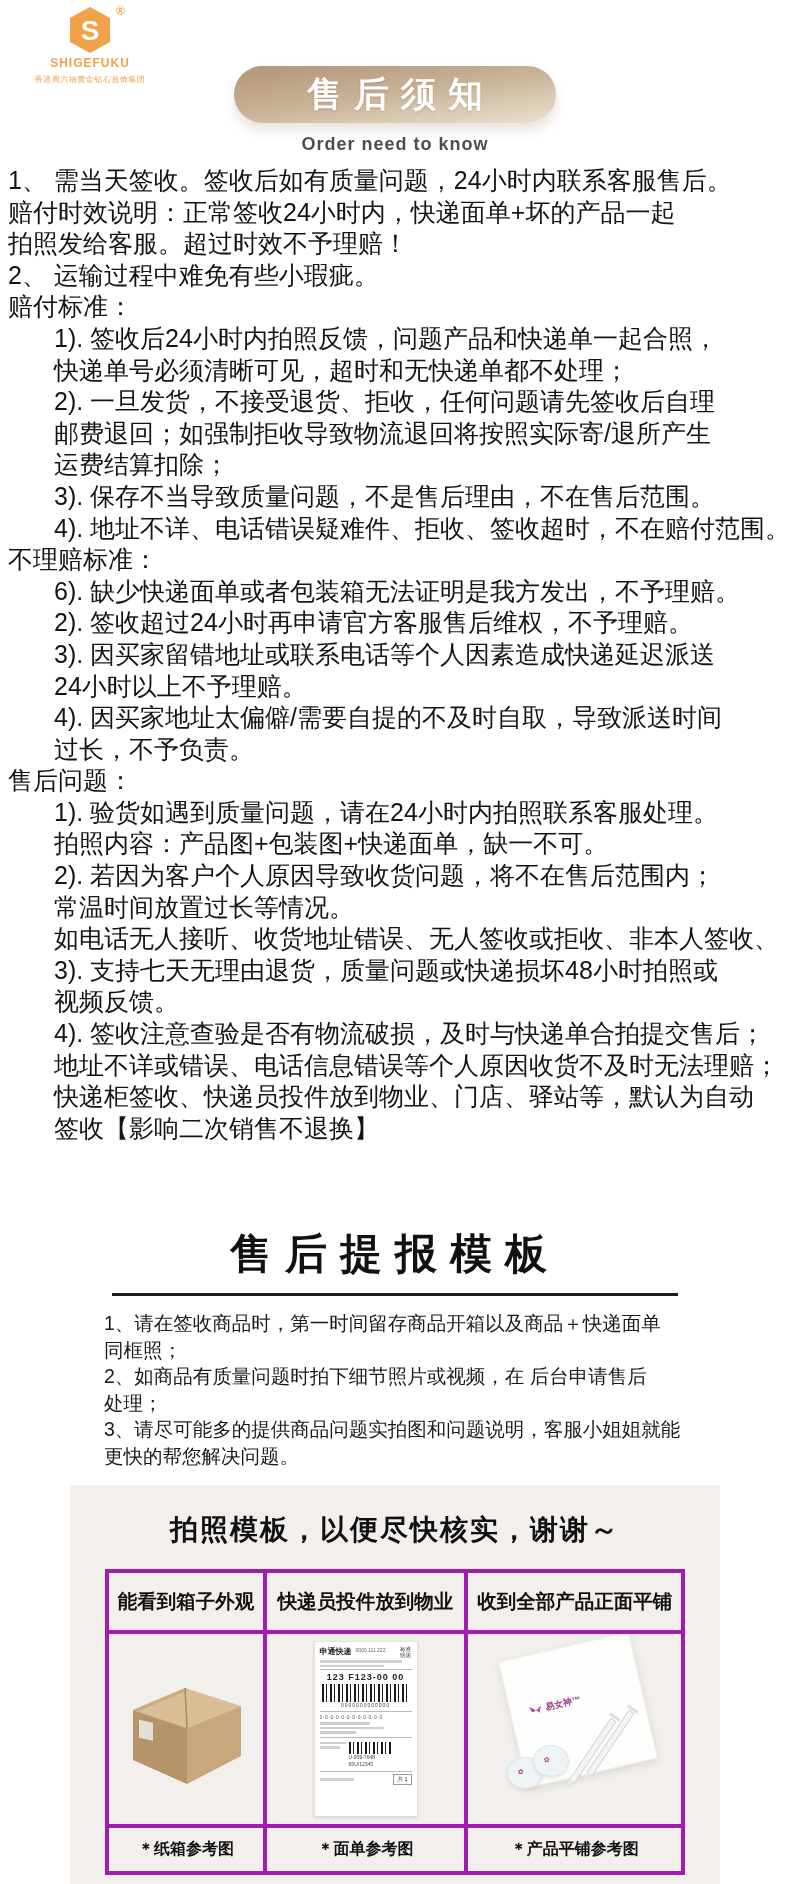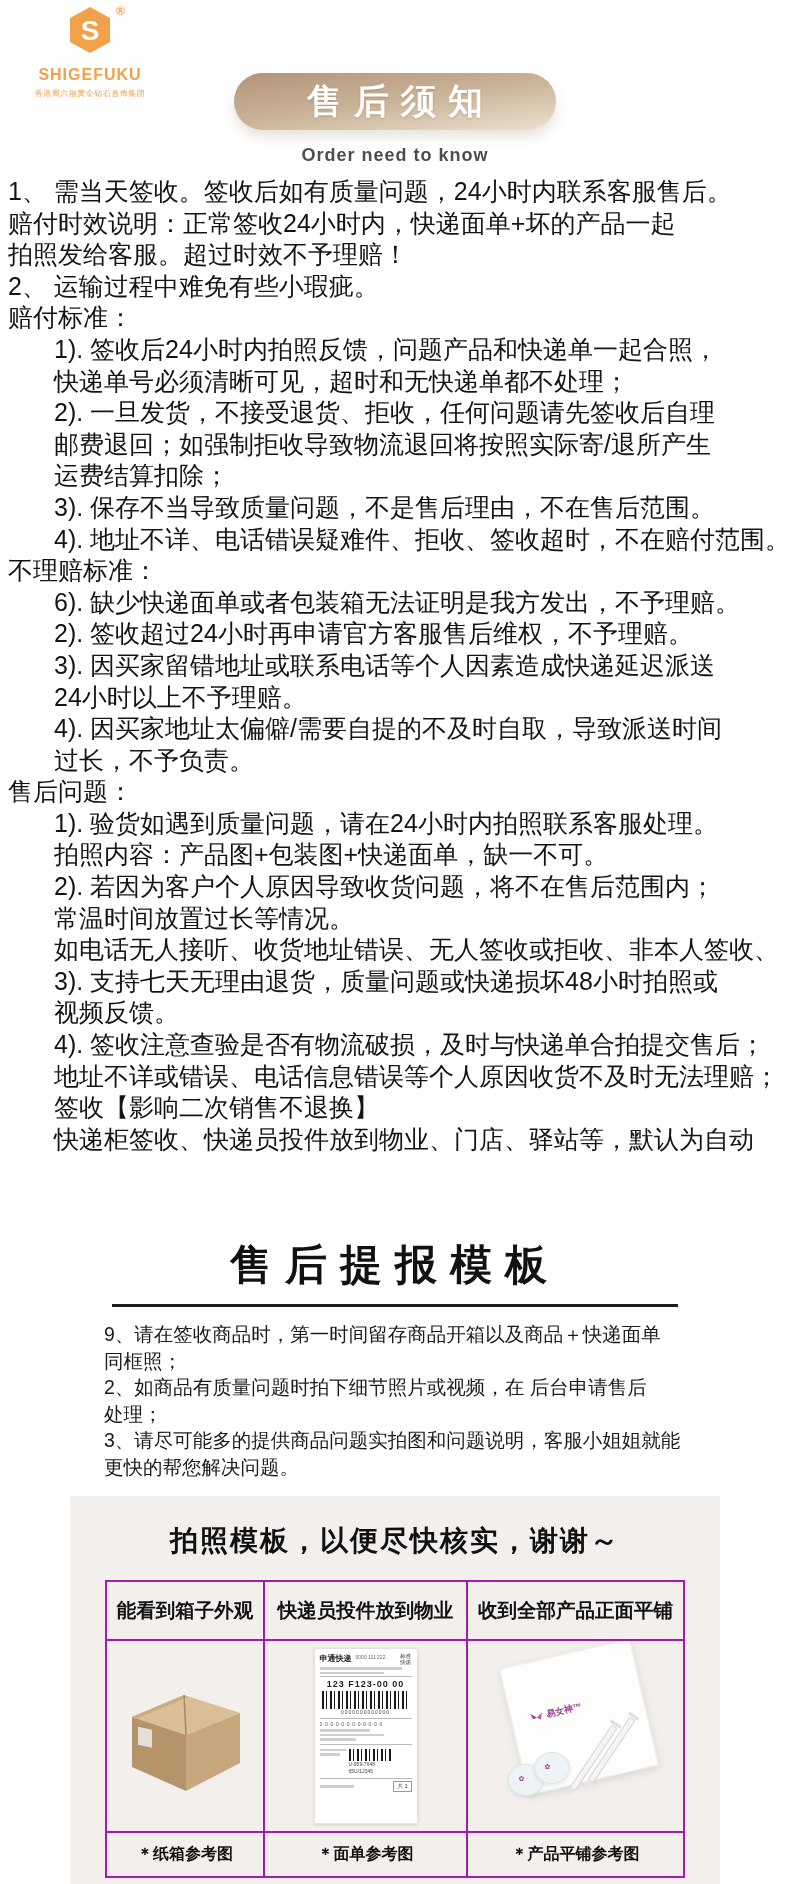--- a/index.html
+++ b/index.html
@@ -5,24 +5,24 @@
   html,body{margin:0;padding:0;}
   body{width:790px;background:#ffffff;font-family:"Liberation Sans","DejaVu Sans",sans-serif;}
   .page{position:relative;width:790px;height:1884px;overflow:hidden;background:#fff;color:#151515;}
 
   
   header{position:relative;padding-top:58px;}
   .logo{position:absolute;top:4px;left:14px;width:152px;text-align:center;color:#F2A14B;}
   .logo-mark-row{position:relative;height:50px;}
   .hex{position:absolute;left:54px;top:2px;}
   .reg{position:absolute;left:102px;top:0;font-size:12px;font-weight:bold;color:#F2A14B;}
-  .logo-name{font-size:16px;font-weight:bold;letter-spacing:1px;margin-top:12px;color:#F2A14B;text-align:center;}
+  .logo-name{font-size:12px;font-weight:bold;letter-spacing:1px;margin-top:2px;color:#F2A14B;text-align:center;}
   .logo-sub{font-size:8px;margin-top:4px;color:#F2A14B;letter-spacing:.5px;white-space:nowrap;}
 
-  .banner{width:322px;height:57px;margin:15px auto;border-radius:29px;
+  .banner{width:322px;height:57px;margin:8px auto;border-radius:29px;
     background:linear-gradient(172deg,#b29479 0%,#c9b296 48%,#ece0d0 100%);
     box-shadow:0 7px 12px rgba(120,100,70,.18);
     display:flex;align-items:center;justify-content:center;}
   .banner span{color:#fff;font-size:35px;font-weight:bold;letter-spacing:12px;padding-left:12px;
     text-shadow:0 1px 2px rgba(90,70,40,.25);}
   .subtitle{text-align:center;font-size:18px;font-weight:bold;color:#4d4d4d;margin-top:11px;letter-spacing:1px;}
 
   
   .notice{margin-top:10px;padding:0 8px;font-size:25px;line-height:31.6px;color:#141414;}
   .nline{white-space:nowrap;overflow:hidden;}
@@ -33,21 +33,21 @@
   .template-section h2{margin:0;text-align:center;font-size:42px;line-height:52px;font-weight:bold;
     letter-spacing:13px;color:#111;}
   .divider{width:566px;height:3px;background:#1c1c1c;margin:13px auto 14px;}
   .tlines{width:582px;margin:0 auto;font-size:19.5px;line-height:26.5px;color:#1a1a1a;}
   .tline-text{white-space:nowrap;overflow:hidden;}
 
   
   .panel{width:650px;margin:16px auto 0;background:#f2efec;padding:26px 0 24px;}
   .panel-title{text-align:center;font-size:28px;font-weight:bold;color:#111;letter-spacing:2px;}
   table.photo{width:580px;margin:20px auto 0;border-collapse:collapse;background:transparent;}
-  table.photo th,table.photo td{border:2px solid #a21caf;}
+  table.photo th,table.photo td{border:4px solid #a21caf;}
   table.photo th{font-size:19.5px;font-weight:bold;color:#111;padding:15px 2px;white-space:nowrap;}
   .c1{width:158px;}.c2{width:205px;}.c3{width:217px;}
   td.img-cell{height:188px;text-align:center;vertical-align:middle;position:relative;overflow:hidden;}
   td.cap-cell{font-size:16px;font-weight:bold;text-align:center;padding:11px 2px;color:#111;white-space:nowrap;}
 
   
   .boxsvg{display:block;margin:6px auto 0;}
 
   
   .label{width:104px;height:176px;margin:2px auto;background:#fff;border:1px solid #e2e2e2;
@@ -135,29 +135,29 @@
       <div class="nline">售后问题：</div>
       <div class="nline indent">1). 验货如遇到质量问题，请在24小时内拍照联系客服处理。</div>
       <div class="nline indent">拍照内容：产品图+包装图+快递面单，缺一不可。</div>
       <div class="nline indent">2). 若因为客户个人原因导致收货问题，将不在售后范围内；</div>
       <div class="nline indent">常温时间放置过长等情况。</div>
       <div class="nline indent">如电话无人接听、收货地址错误、无人签收或拒收、非本人签收、</div>
       <div class="nline indent">3). 支持七天无理由退货，质量问题或快递损坏48小时拍照或</div>
       <div class="nline indent">视频反馈。</div>
       <div class="nline indent">4). 签收注意查验是否有物流破损，及时与快递单合拍提交售后；</div>
       <div class="nline indent">地址不详或错误、电话信息错误等个人原因收货不及时无法理赔；</div>
+      <div class="nline indent">快递柜签收、快递员投件放到物业、门店、驿站等，默认为自动</div>
       <div class="nline indent">签收【影响二次销售不退换】</div>
-      <div class="nline indent">快递柜签收、快递员投件放到物业、门店、驿站等，默认为自动</div>
     </main>
 
   <section class="template-section">
     <h2>售后提报模板</h2>
     <div class="divider"></div>
     <div class="tlines">
-        <div class="tline-text">9、请在签收商品时，第一时间留存商品开箱以及商品＋快递面单</div>
+        <div class="tline-text">1、请在签收商品时，第一时间留存商品开箱以及商品＋快递面单</div>
         <div class="tline-text">同框照；</div>
         <div class="tline-text">2、如商品有质量问题时拍下细节照片或视频，在 后台申请售后</div>
         <div class="tline-text">处理；</div>
         <div class="tline-text">3、请尽可能多的提供商品问题实拍图和问题说明，客服小姐姐就能</div>
         <div class="tline-text">更快的帮您解决问题。</div>
       </div>
   </section>
 
   <section class="panel">
     <div class="panel-title">拍照模板，以便尽快核实，谢谢～</div>

